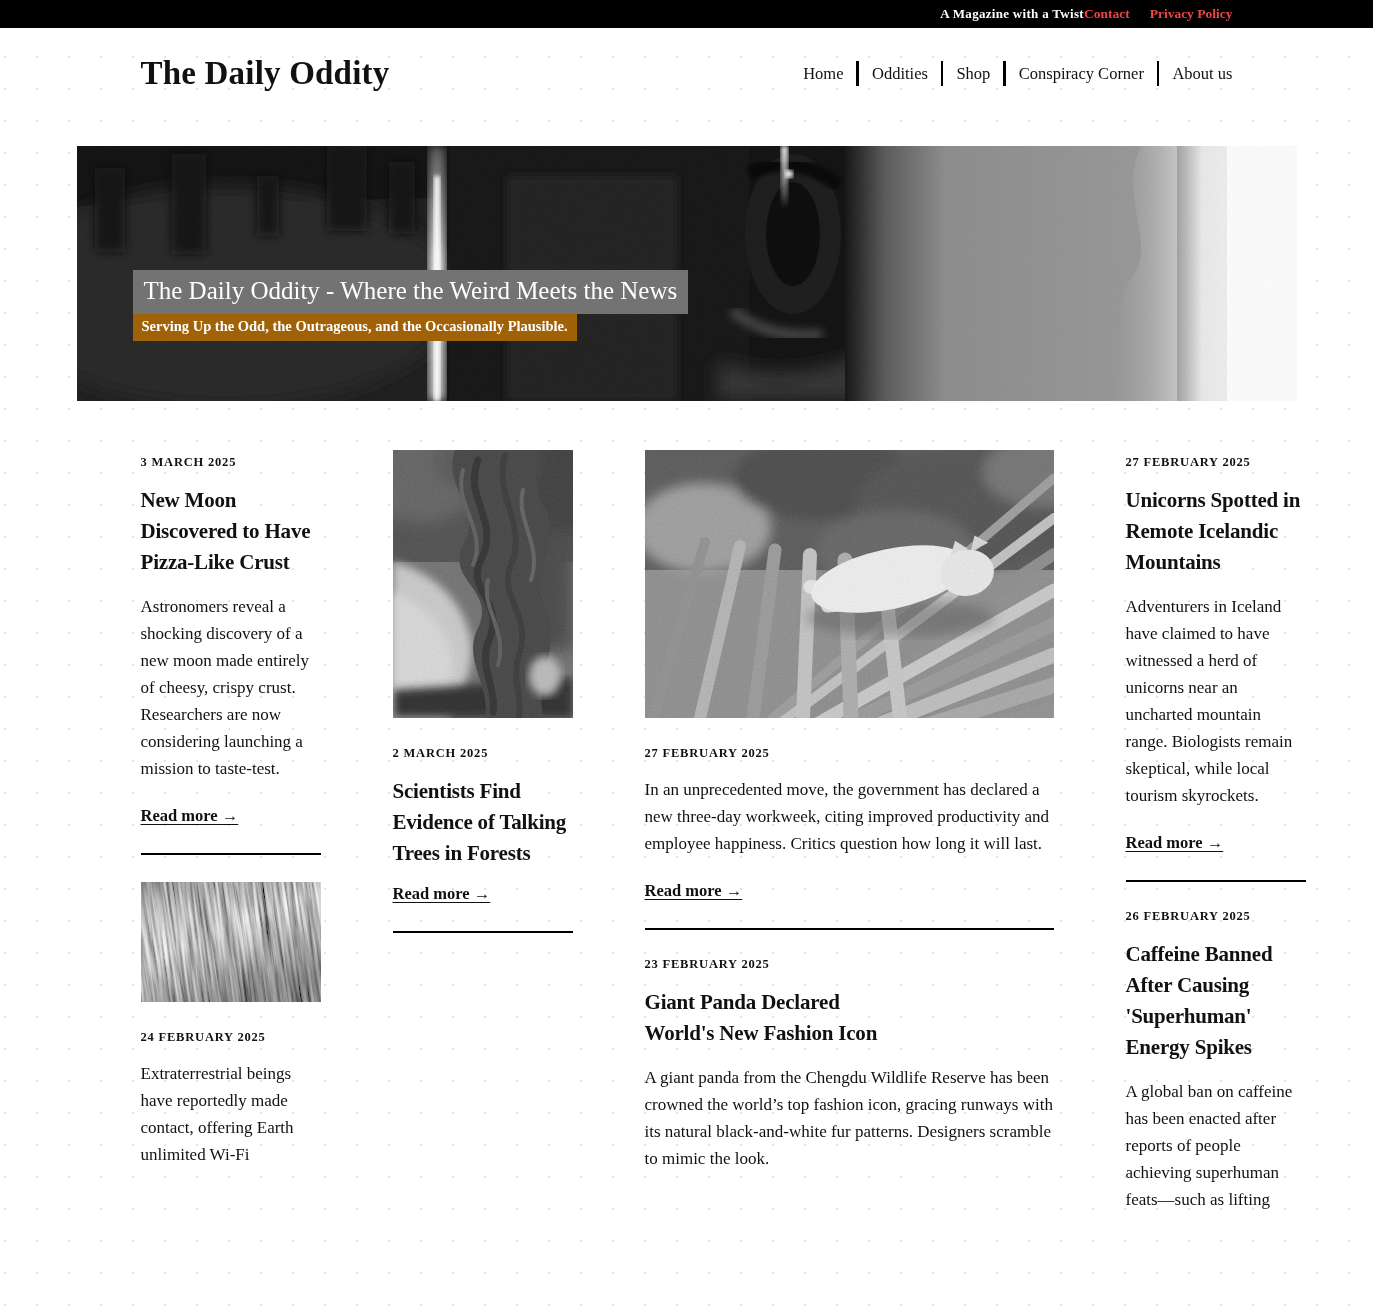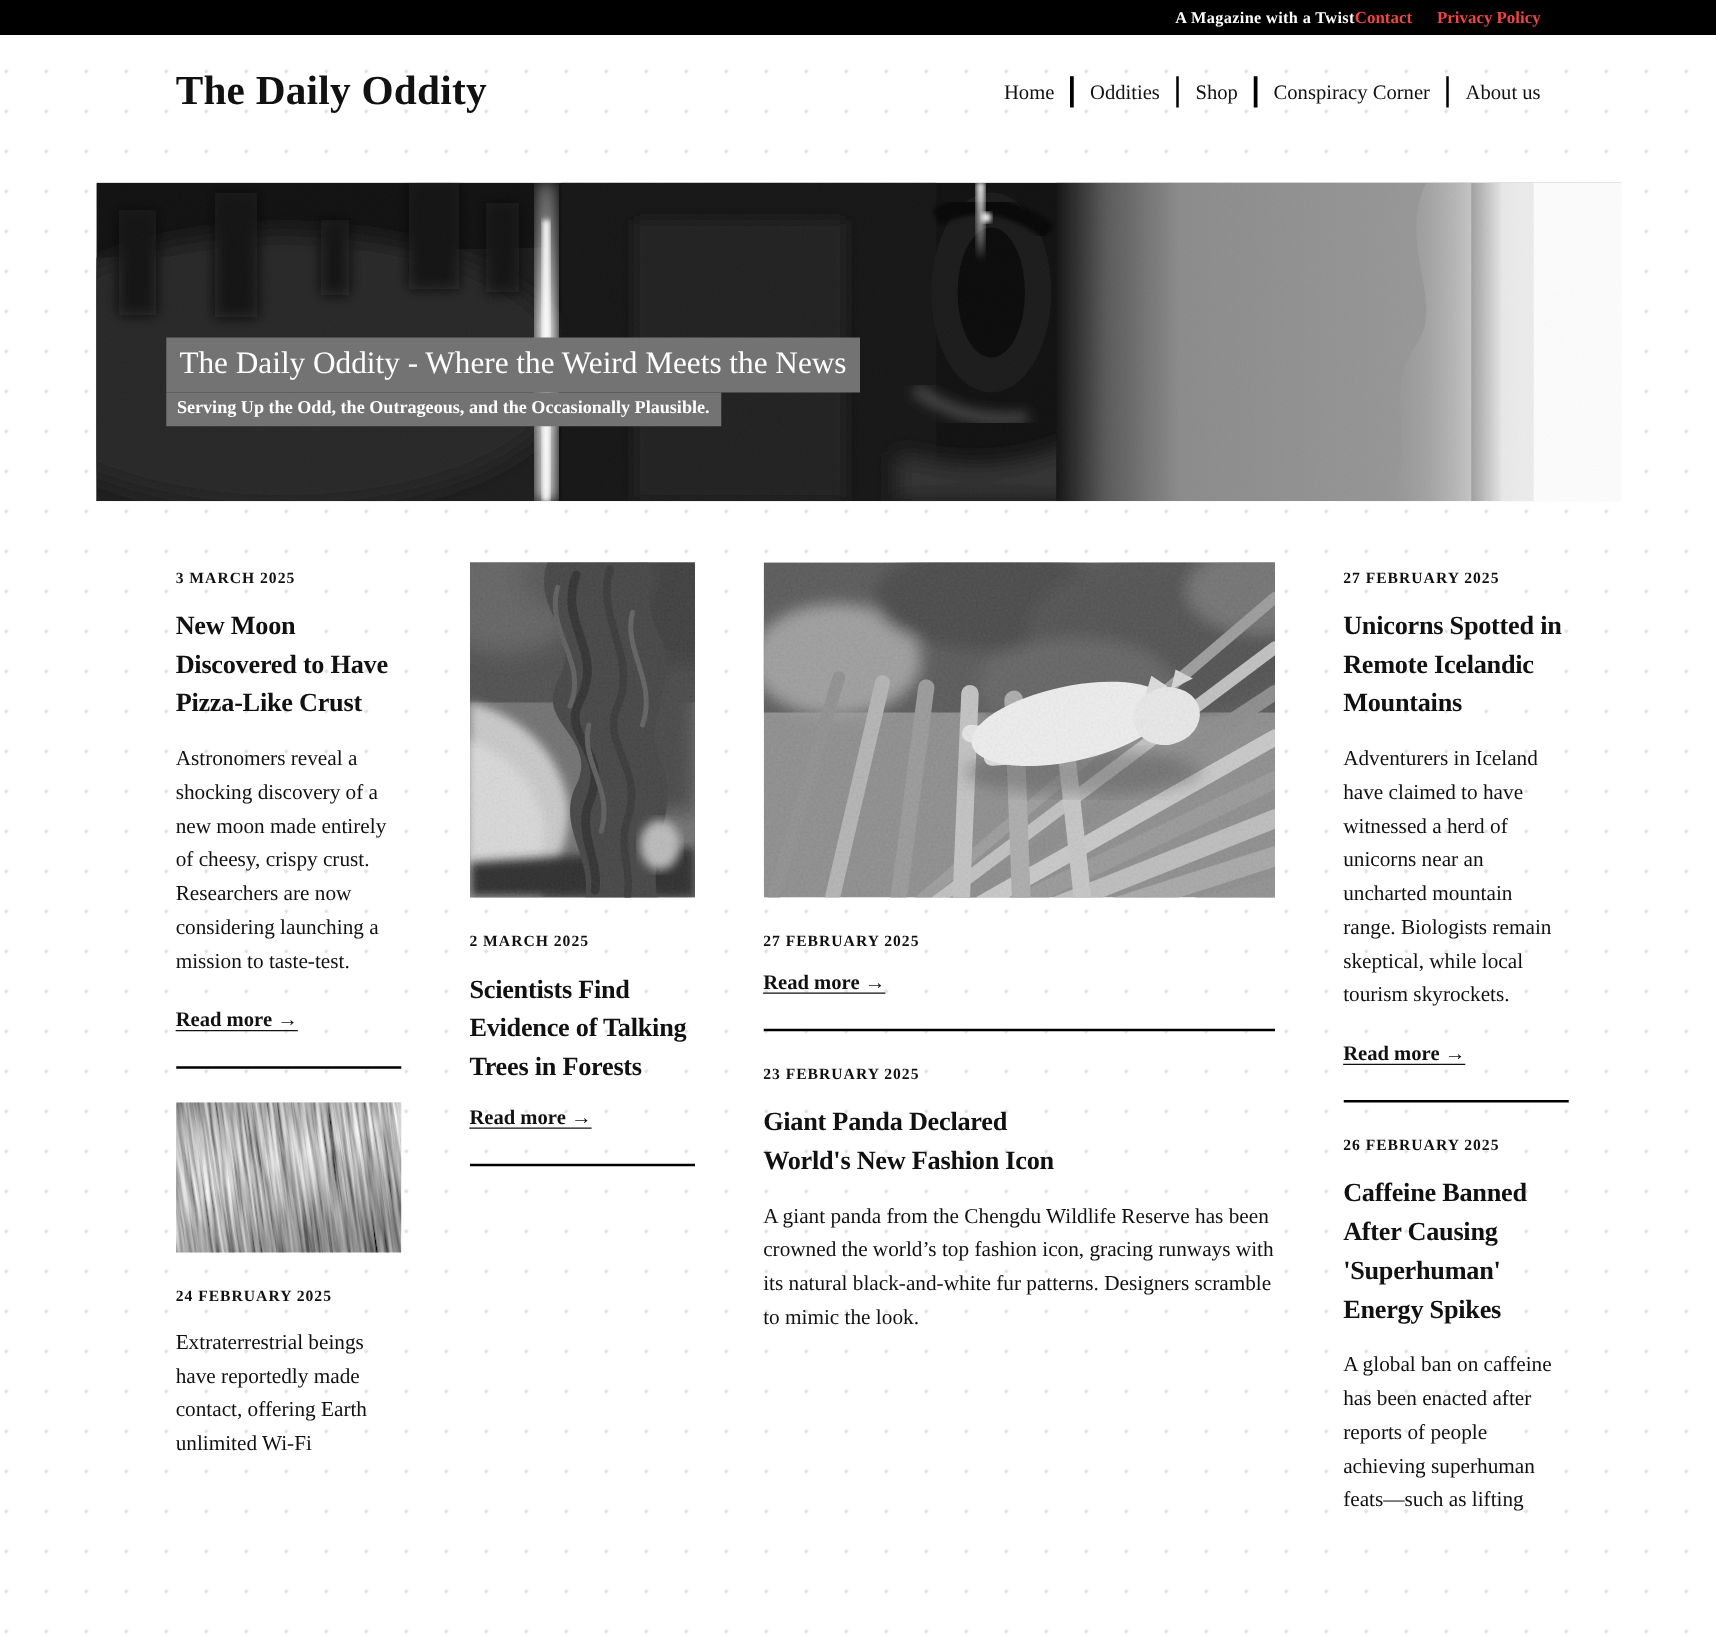--- a/index.html
+++ b/index.html
@@ -29,24 +29,24 @@
   .nav-item { font-size: 16.5px; color: #111; text-decoration: none; padding: 0 13px; cursor: pointer; white-space: nowrap; }
   .nav-item:first-child { padding-left: 0; }
   .nav-item:last-child { padding-right: 0; }
   .navsep { width: 2.5px; height: 25px; background: #000; flex: 0 0 auto; }
 
   
   .hero { position: relative; width: 1220px; height: 255px; margin: 30px auto 0; overflow: hidden; }
   .hero-art { position: absolute; left: 0; top: 0; width: 100%; height: 100%; display: block; }
   .hero-text { position: absolute; left: 56px; top: 124px; }
   .hero-title { display: table; background: #737373; color: #fff; font-size: 25px; font-weight: normal; line-height: 1.22; padding: 6px 11px 7px; }
-  .hero-sub { display: table; background: #737373; color: #fff; font-size: 14.5px; font-weight: bold; padding: 4px 9px 6px; }
+  .hero-sub { display: table; background: #a16207; color: #fff; font-size: 14.5px; font-weight: bold; padding: 4px 9px 6px; }
 
   
-  .grid { display: grid; grid-template-columns: 180px 180px 409px 180px; column-gap: 55px; width: 1092px; margin: 49px auto 0; align-items: start; }
+  .grid { display: grid; grid-template-columns: 180px 180px 409px 180px; column-gap: 72px; width: 1092px; margin: 49px auto 0; align-items: start; }
   .pad-top { padding-top: 5px; }
   .thumb { width: 100%; margin-bottom: 28px; line-height: 0; cursor: pointer; }
   .thumb svg { width: 100%; display: block; }
   .thumb--tall svg { height: 268px; }
   .thumb--fur svg { height: 120px; }
   .date { font-size: 12.5px; font-weight: bold; letter-spacing: 0.8px; margin-bottom: 15px; }
   .post-title { font-size: 21px; line-height: 31px; letter-spacing: -0.2px; font-weight: bold; margin-bottom: 15px; cursor: pointer; }
   .col-3 .post-title { max-width: 258px; }
   .excerpt { font-size: 17px; line-height: 27px; margin-bottom: 24px; }
   .readmore { display: inline-block; font-size: 16.5px; font-weight: bold; color: #111; text-decoration: underline; text-underline-offset: 3px; cursor: pointer; }
@@ -293,20 +293,21 @@
             <rect x="172" y="138" width="56" height="13" rx="6.5" fill="#dcdcdc" transform="rotate(8 200 144)"></rect>
             <ellipse cx="245" cy="128" rx="80" ry="30" fill="#efefef"></ellipse>
             <path d="M308,120 l9,-16 l11,11 z" fill="#dddddd"></path>
             <path d="M330,118 l7,-15 l12,10 z" fill="#d6d6d6"></path>
             <ellipse cx="322" cy="138" rx="27" ry="23" fill="#e9e9e9"></ellipse>
           </g>
           <rect width="409" height="268" filter="url(#cGrain)" opacity="0.1"></rect>
         </svg>
       </div>
       <div class="date">27 FEBRUARY 2025</div>
+      <p class="excerpt">In an unprecedented move, the government has declared a new three-day workweek, citing improved productivity and employee happiness. Critics question how long it will last.</p>
       <a class="readmore">Read more →</a>
     </article>
     <hr class="divider">
     <article>
       <div class="date">23 FEBRUARY 2025</div>
       <h2 class="post-title">Giant Panda Declared World's New Fashion Icon</h2>
       <p class="excerpt">A giant panda from the Chengdu Wildlife Reserve has been crowned the world’s top fashion icon, gracing runways with its natural black-and-white fur patterns. Designers scramble to mimic the look.</p>
     </article>
   </div>
 

